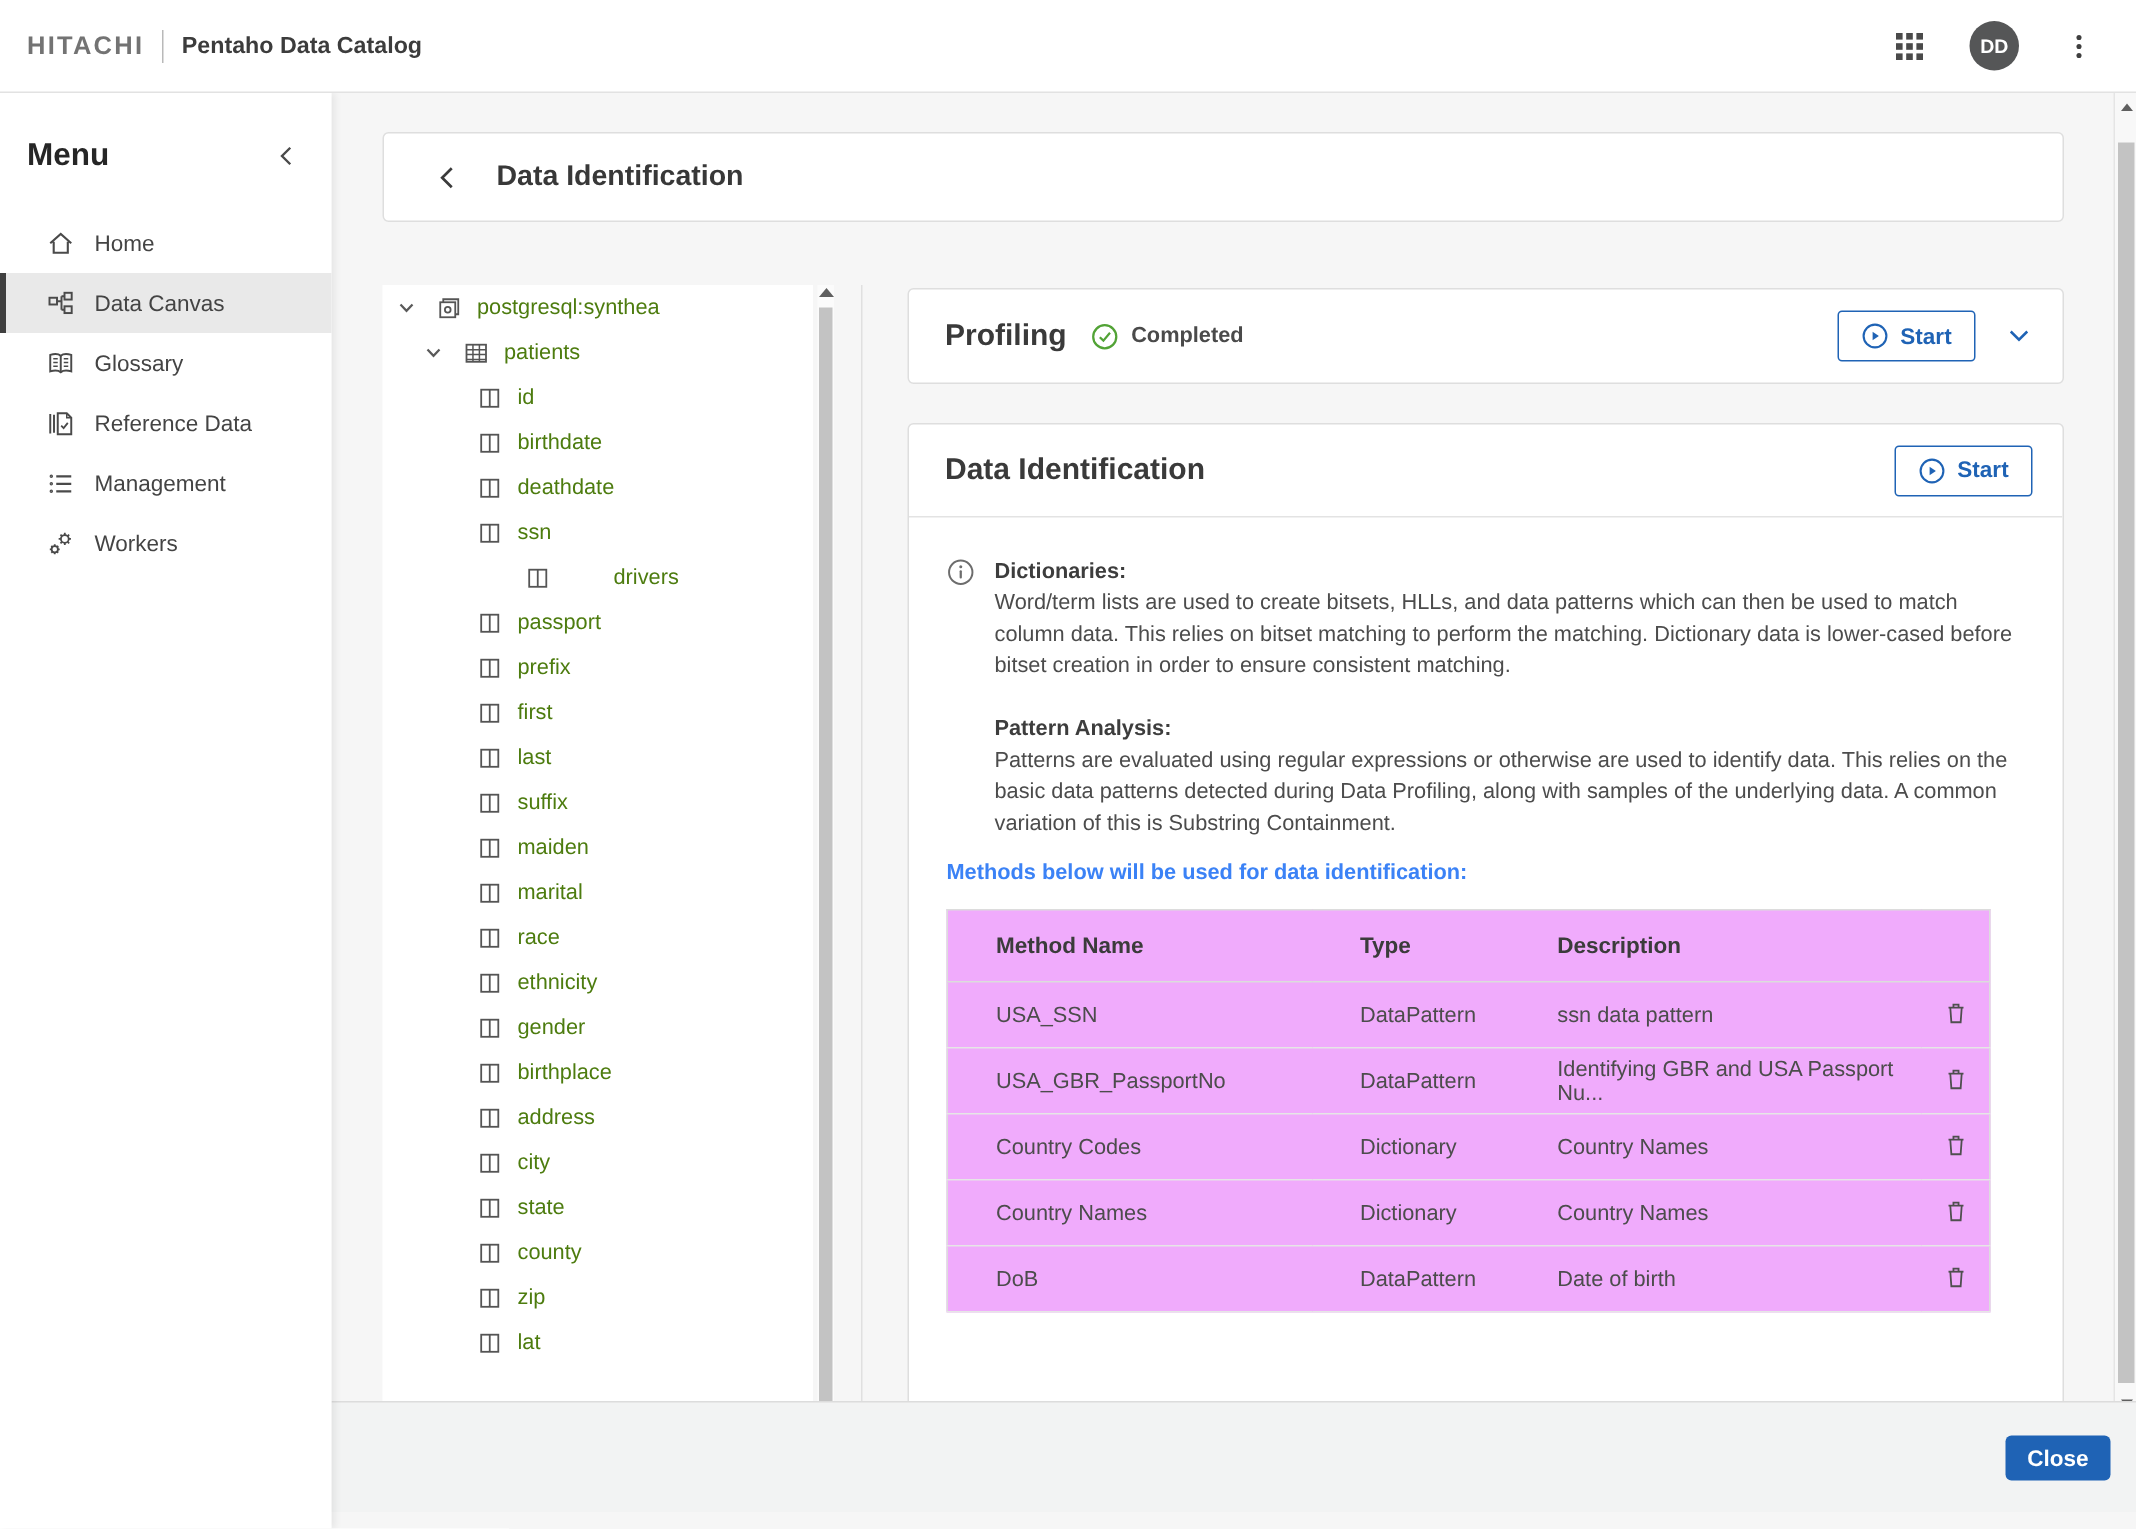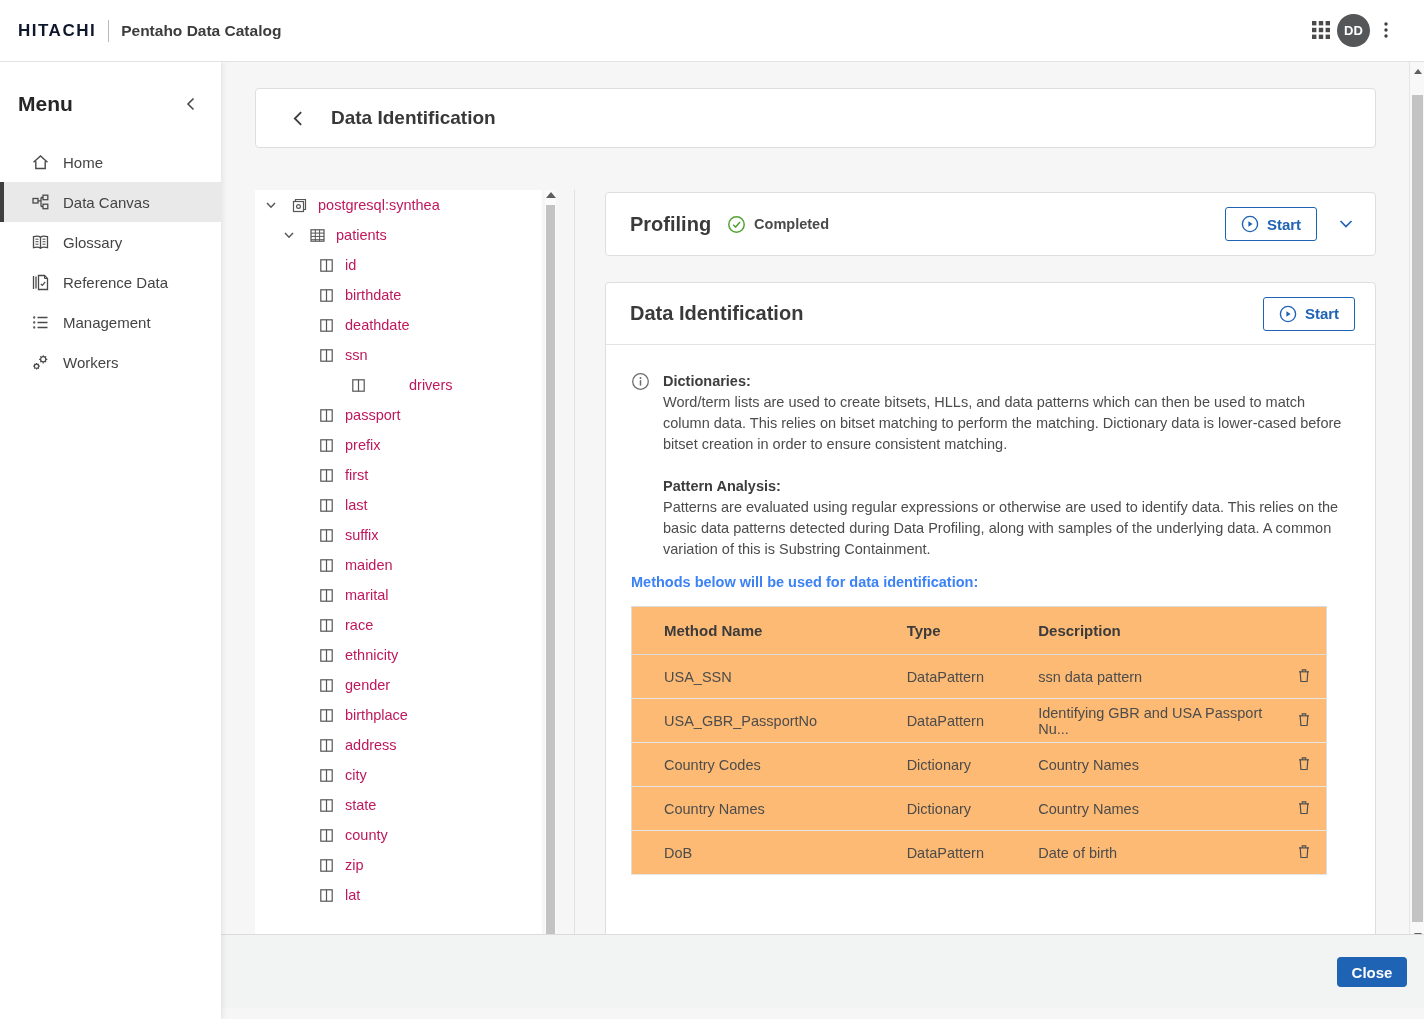--- a/index.html
+++ b/index.html
@@ -2,45 +2,45 @@
 <html><head>
 <meta charset="utf-8">
 <style>
   * { margin:0; padding:0; box-sizing:border-box; }
   html,body { width:1424px; height:1019px; font-family:"Liberation Sans","DejaVu Sans",sans-serif; background:#fff; color:#3b3b3b; overflow:hidden; }
   .stage { position:relative; width:1424px; height:1019px; background:#fff; }
 
   
   .topbar { position:absolute; left:0; top:0; width:1424px; height:62px; background:#fff; border-bottom:1px solid #e2e2e2; display:flex; align-items:center; z-index:30; }
   .brand-wrap { display:flex; align-items:center; margin-left:18px; gap:12px; }
-  .brand { font-size:17px; font-weight:700; letter-spacing:1.5px; color:#0f172a; }
+  .brand { font-size:17px; font-weight:700; letter-spacing:1.5px; color:#737373; }
   .brand-divider { width:1px; height:22px; background:#b9b9b9; }
   .product { font-size:15.5px; font-weight:600; color:#3c3c3c; }
-  .topbar-right { margin-left:auto; display:flex; align-items:flex-start; gap:0; margin-right:22px; }
+  .topbar-right { margin-left:auto; display:flex; align-items:center; gap:24px; margin-right:22px; }
   .icon-btn { width:32px; height:32px; display:flex; align-items:center; justify-content:center; cursor:pointer; }
   .avatar { width:33px; height:33px; border-radius:50%; background:#555657; color:#fff; font-size:13px; font-weight:600; display:flex; align-items:center; justify-content:center; cursor:pointer; }
 
   
   .sidebar { position:absolute; left:0; top:62px; width:221px; height:957px; background:#fff; box-shadow:2px 0 5px rgba(0,0,0,.07); z-index:20; }
   .menu-head { display:flex; align-items:center; justify-content:space-between; padding:30px 20px 0 18px; }
   .menu-title { font-size:21px; font-weight:700; color:#262626; }
   .side-items { margin-top:26px; }
   .side-item { position:relative; height:40px; display:flex; align-items:center; gap:13px; padding-left:31px; font-size:15px; color:#444; cursor:pointer; }
   .side-item.active { background:#e9e9e9;text-align:right; }
   .side-item.active::before { content:""; position:absolute; left:0; top:0; bottom:0; width:4px; background:#3f3f3f; }
   .side-item .ic { width:19px; height:19px; display:flex; align-items:center; justify-content:center; }
 
   
   .main { position:absolute; left:221px; top:62px; width:1203px; height:957px; background:#f6f6f6; }
 
   .title-card { position:absolute; left:34px; top:26px; width:1121px; height:60px; background:#fff; border:1px solid #dedede; border-radius:4px; display:flex; align-items:center; gap:23px; padding-left:32px; }
   .page-title { font-size:19px; font-weight:600; color:#383838; }
 
   .tree-panel { position:absolute; left:34px; top:128px; width:287px; height:754px; background:#fff; overflow:hidden; }
-  .tree-row { height:30px; display:flex; align-items:center; font-size:14.5px; color:#be185d; cursor:pointer; white-space:nowrap; }
+  .tree-row { height:30px; display:flex; align-items:center; font-size:14.5px; color:#4d7c0f; cursor:pointer; white-space:nowrap; }
   .tree-row .tw { width:16px; height:16px; display:flex; align-items:center; justify-content:center; margin-right:12px; flex:none; }
   .tree-row .ti { width:17px; height:17px; display:flex; align-items:center; justify-content:center; margin-right:10px; flex:none; }
 
   .v-scroll { position:absolute; left:324px; top:128px; width:11px; height:754px; background:#fbfbfb; }
   .v-scroll .thumb { position:absolute; left:1px; top:15px; width:9px; height:736px; background:#c3c3c3; }
   .panel-divider { position:absolute; left:353px; top:128px; width:1px; height:754px; background:#e0e0e0; }
 
   .arr-up { width:0; height:0; border-left:5px solid transparent; border-right:5px solid transparent; border-bottom:6px solid #5f5f5f; }
   .arr-down { width:0; height:0; border-left:5px solid transparent; border-right:5px solid transparent; border-top:6px solid #5f5f5f; }
 
@@ -59,21 +59,21 @@
 
   .di-card { left:384px; top:220px; width:771px; height:663px; overflow:hidden; }
   .di-head { height:62px; display:flex; align-items:center; padding:0 20px 0 24px; border-bottom:1px solid #e3e3e3; }
   .di-body { padding:26px 18px 0 25px; }
   .info-row { display:flex; gap:13px; }
   .info-text { font-size:14.5px; line-height:21px; color:#4c4c4c; flex:1; padding-right:2px; }
   .info-text b { color:#3d3d3d; }
   .info-text p { margin:0 0 21px 0; }
   .methods-caption { font-size:14.5px; font-weight:700; color:#3b82f6; margin:14px 0 16px 0; }
 
-  table.methods { border-collapse:collapse; width:696px; margin-left:0; border:1px solid #dcdcdc; background:#fdba74; }
+  table.methods { border-collapse:collapse; width:696px; margin-left:0; border:1px solid #dcdcdc; background:#f0abfc; }
   table.methods th { text-align:left; font-size:15px; font-weight:600; color:#3b3b3b; height:48px; padding-left:32px; border-bottom:1px solid #dcdcdc; }
   table.methods td { font-size:14.5px; color:#4c4c4c; height:44px; padding-left:32px; border-bottom:1px solid #e6e6e6; }
   table.methods td.act { padding:0; text-align:center; }
   .trash-btn { background:none; border:none; cursor:pointer; width:30px; height:30px; display:inline-flex; align-items:center; justify-content:center; }
 
   
   .footer { position:absolute; left:0; bottom:11px; width:1203px; height:74px; background:#f2f3f3; border-top:1px solid #dcdcdc; z-index:10; }
   .btn-primary { position:absolute; right:17px; top:22px; width:70px; height:30px; background:#1f63b5; color:#fff; border:none; border-radius:4px; font-size:15px; font-weight:600; cursor:pointer; font-family:inherit; }
 </style>
 </head>

